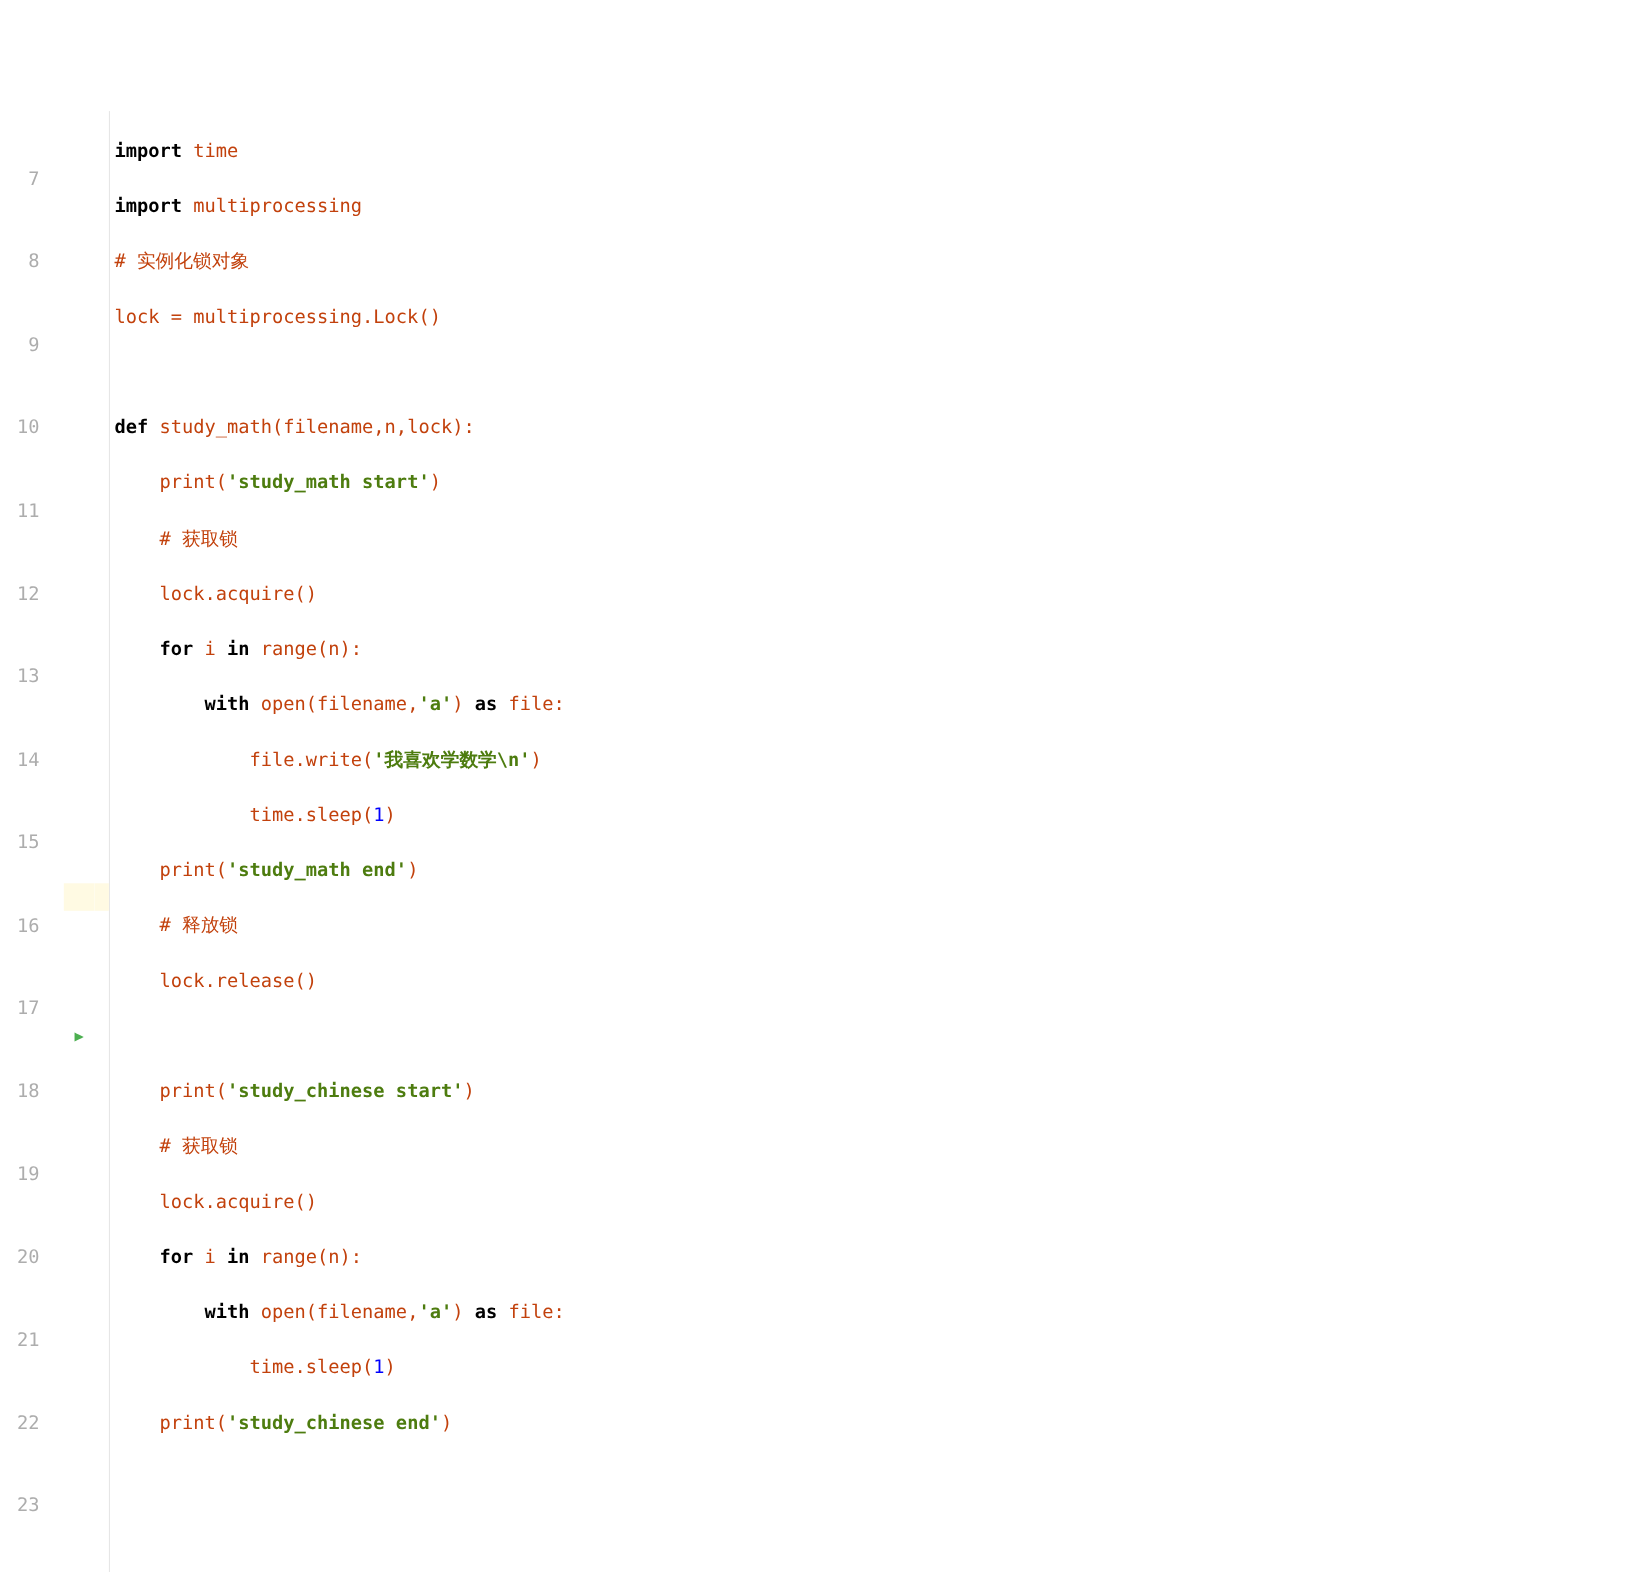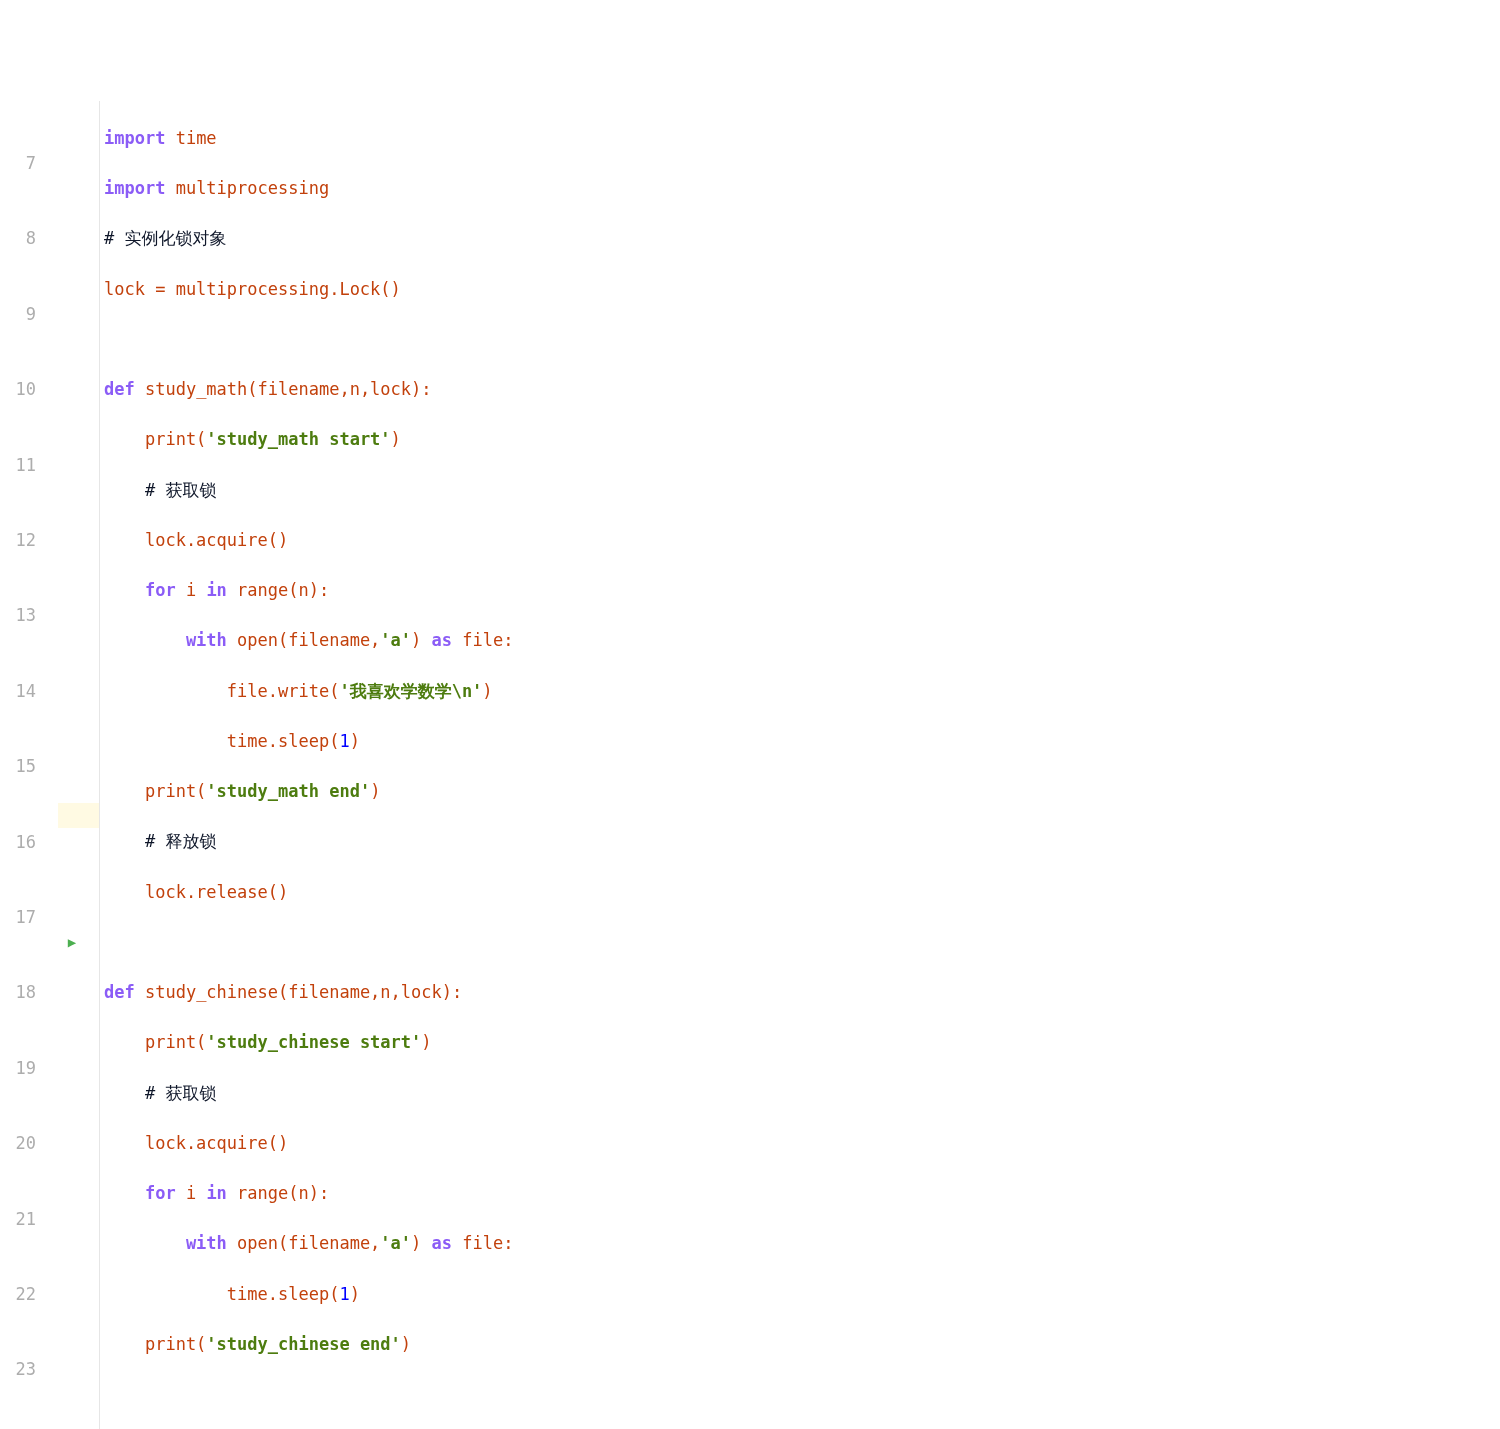--- a/index.html
+++ b/index.html
@@ -53,24 +53,24 @@
       color: #4caf50;
       font-size: 14px;
       display: inline-block;
       width: 100%;
       text-align: center;
       line-height: 25.1px;
     }
     .highlight-line {
       background: #fffae3;
     }
-    .kw { color: #8b5cf6; font-weight: bold; }
+    .kw { color: #000000; font-weight: bold; }
     .str { color: #4d7c0f; font-weight: bold; }
     .num { color: #0000ff; }
-    .comment-plain { color: #0f172a; text-align: center; }
+    .comment-plain { color: #c2410c; text-align: center; }
     .ident { color: #c2410c; }
   </style>
 </head>
 <body>
 
 
 
 <div class="editor">
   <div class="gutter">
     <div class="line">7</div>
@@ -135,21 +135,20 @@
 <div class="line"><span class="comment-plain">    # 获取锁</span></div>
 <div class="line"><span class="ident">    lock.acquire()</span></div>
 <div class="line"><span class="kw">    for</span><span class="ident"> i </span><span class="kw">in</span><span class="ident"> range(n):</span></div>
 <div class="line"><span class="kw">        with</span><span class="ident"> open(filename,</span><span class="str">'a'</span><span class="ident">) </span><span class="kw">as</span><span class="ident"> file:</span></div>
 <div class="line"><span class="ident">            file.write(</span><span class="str">'我喜欢学数学\n'</span><span class="ident">)</span></div>
 <div class="line"><span class="ident">            time.sleep(</span><span class="num">1</span><span class="ident">)</span></div>
 <div class="line"><span class="ident">    print(</span><span class="str">'study_math end'</span><span class="ident">)</span></div>
 <div class="line"><span class="comment-plain">    # 释放锁</span></div>
 <div class="line"><span class="ident">    lock.release()</span></div>
 <div class="line"></div>
-<div class="line"><span class="kw">def</span><span class="ident"> study_chinese(filename,n,lock):</span></div>
 <div class="line"><span class="ident">    print(</span><span class="str">'study_chinese start'</span><span class="ident">)</span></div>
 <div class="line"><span class="comment-plain">    # 获取锁</span></div>
 <div class="line"><span class="ident">    lock.acquire()</span></div>
 <div class="line"><span class="kw">    for</span><span class="ident"> i </span><span class="kw">in</span><span class="ident"> range(n):</span></div>
 <div class="line"><span class="kw">        with</span><span class="ident"> open(filename,</span><span class="str">'a'</span><span class="ident">) </span><span class="kw">as</span><span class="ident"> file:</span></div>
 <div class="line"><span class="ident">            time.sleep(</span><span class="num">1</span><span class="ident">)</span></div>
 <div class="line"><span class="ident">    print(</span><span class="str">'study_chinese end'</span><span class="ident">)</span></div>
 
 
 

